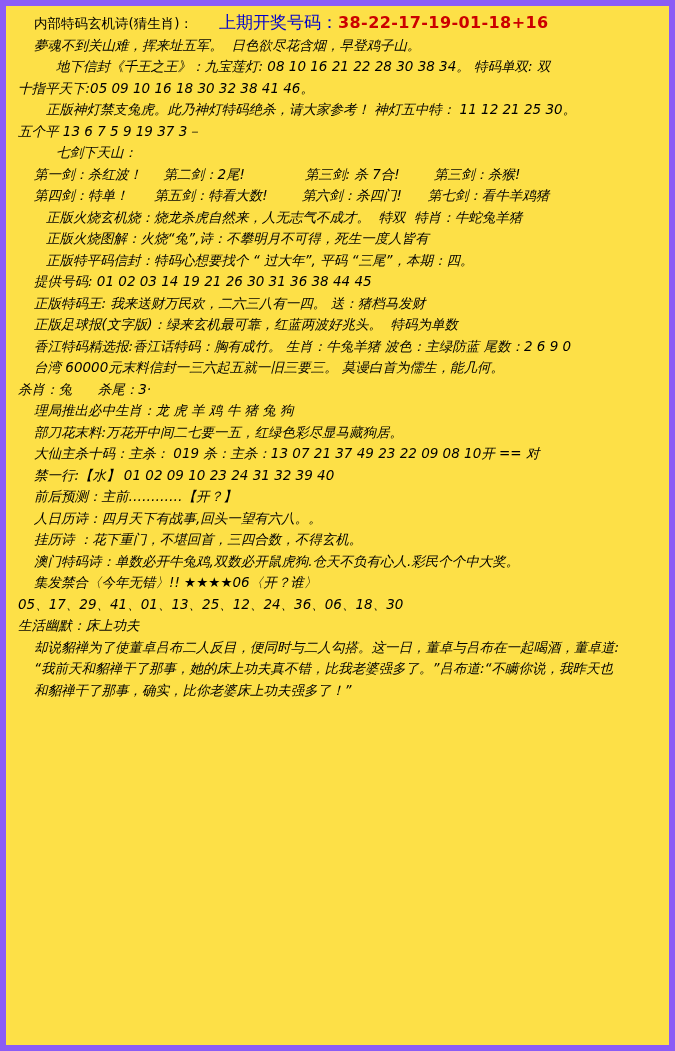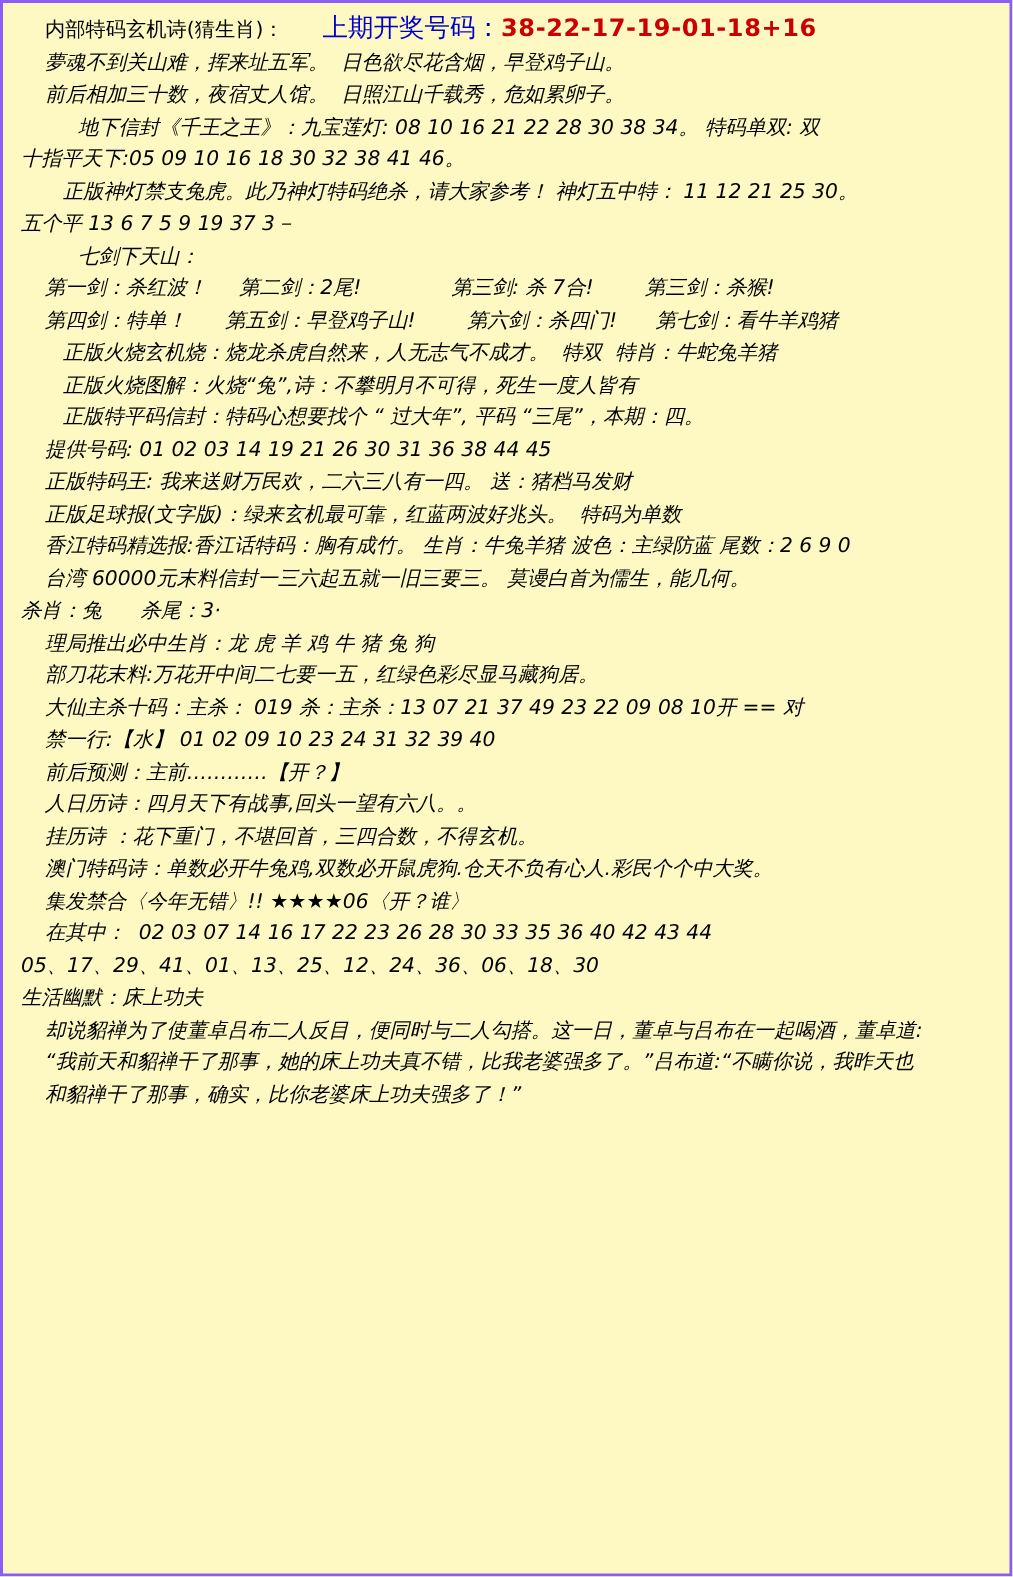--- a/index.html
+++ b/index.html
@@ -7,22 +7,22 @@
     padding: 0;
     background: #ffffff;
   }
   body {
     font-family: "DejaVu Sans", "Liberation Sans", sans-serif;
   }
   #page {
     position: relative;
     width: 675px;
     height: 1051px;
-    background: #fef9c3;
-    border: 2px solid #8b5cf6;
+    background: #fde047;
+    border: 6px solid #8b5cf6;
     box-sizing: border-box;
     overflow: hidden;
   }
   .content {
     padding: 4px 6px 0 6px;
     font-size: 13.5px;
     line-height: 21.5px;
     color: #000000;
   }
   .line {
@@ -66,47 +66,45 @@
   <div class="content">
 
     <div class="header-row">
       <span class="header-left">内部特码玄机诗(猜生肖)：</span>
       <span>
         <span class="header-right-label">上期开奖号码：</span><span class="header-right-nums">38-22-17-19-01-18+16</span>
       </span>
     </div>
 
     <div class="line ind1">夢魂不到关山难，挥来址五军。  日色欲尽花含烟，早登鸡子山。</div>
-    <div class="line ind1">前后相加三十数，夜宿丈人馆。  日照江山千载秀，危如累卵子。</div>
     <div class="line ind3">地下信封《千王之王》：九宝莲灯: 08 10 16 21 22 28 30 38 34。 特码单双: 双</div>
     <div class="line ind0">十指平天下:05 09 10 16 18 30 32 38 41 46。</div>
     <div class="line ind2">正版神灯禁支兔虎。此乃神灯特码绝杀，请大家参考！ 神灯五中特： 11 12 21 25 30。</div>
     <div class="line ind0">五个平 13 6 7 5 9 19 37 3－</div>
     <div class="line ind3">七剑下天山：</div>
     <div class="line ind1">第一剑：杀红波！     第二剑：2尾!              第三剑: 杀 7合!        第三剑：杀猴!</div>
-    <div class="line ind1">第四剑：特单！      第五剑：早登鸡子山!        第六剑：杀四门!      第七剑：看牛羊鸡猪</div>
+    <div class="line ind1">第四剑：特单！      第五剑：特看大数!        第六剑：杀四门!      第七剑：看牛羊鸡猪</div>
     <div class="line ind2">正版火烧玄机烧：烧龙杀虎自然来，人无志气不成才。  特双  特肖：牛蛇兔羊猪</div>
     <div class="line ind2">正版火烧图解：火烧“兔”,诗：不攀明月不可得，死生一度人皆有</div>
     <div class="line ind2">正版特平码信封：特码心想要找个 “ 过大年”, 平码 “三尾”，本期：四。</div>
     <div class="line ind1">提供号码: 01 02 03 14 19 21 26 30 31 36 38 44 45</div>
     <div class="line ind1">正版特码王: 我来送财万民欢，二六三八有一四。 送：猪档马发财</div>
     <div class="line ind1">正版足球报(文字版)：绿来玄机最可靠，红蓝两波好兆头。  特码为单数</div>
     <div class="line ind1">香江特码精选报:香江话特码：胸有成竹。 生肖：牛兔羊猪 波色：主绿防蓝 尾数：2 6 9 0</div>
     <div class="line ind1">台湾 60000元末料信封一三六起五就一旧三要三。 莫谩白首为儒生，能几何。</div>
     <div class="line ind0">杀肖：兔      杀尾：3·</div>
     <div class="line ind1">理局推出必中生肖：龙 虎 羊 鸡 牛 猪 兔 狗</div>
     <div class="line ind1">部刀花末料:万花开中间二七要一五，红绿色彩尽显马藏狗居。</div>
     <div class="line ind1">大仙主杀十码：主杀： 019 杀：主杀：13 07 21 37 49 23 22 09 08 10开 == 对</div>
     <div class="line ind1">禁一行:【水】 01 02 09 10 23 24 31 32 39 40</div>
     <div class="line ind1">前后预测：主前…………【开？】</div>
     <div class="line ind1">人日历诗：四月天下有战事,回头一望有六八。。</div>
     <div class="line ind1">挂历诗 ：花下重门，不堪回首，三四合数，不得玄机。</div>
     <div class="line ind1">澳门特码诗：单数必开牛兔鸡,双数必开鼠虎狗.仓天不负有心人.彩民个个中大奖。</div>
     <div class="line ind1">集发禁合〈今年无错〉!! ★★★★06〈开？谁〉</div>
-    <div class="line ind1">在其中：  02 03 07 14 16 17 22 23 26 28 30 33 35 36 40 42 43 44</div>
     <div class="line ind0">05、17、29、41、01、13、25、12、24、36、06、18、30</div>
     <div class="line ind0">生活幽默：床上功夫</div>
 
     <div class="line story">却说貂禅为了使董卓吕布二人反目，便同时与二人勾搭。这一日，董卓与吕布在一起喝酒，董卓道:</div>
     <div class="line story">“我前天和貂禅干了那事，她的床上功夫真不错，比我老婆强多了。”吕布道:“不瞒你说，我昨天也</div>
     <div class="line story">和貂禅干了那事，确实，比你老婆床上功夫强多了！”</div>
 
   </div>
 </div>
 

